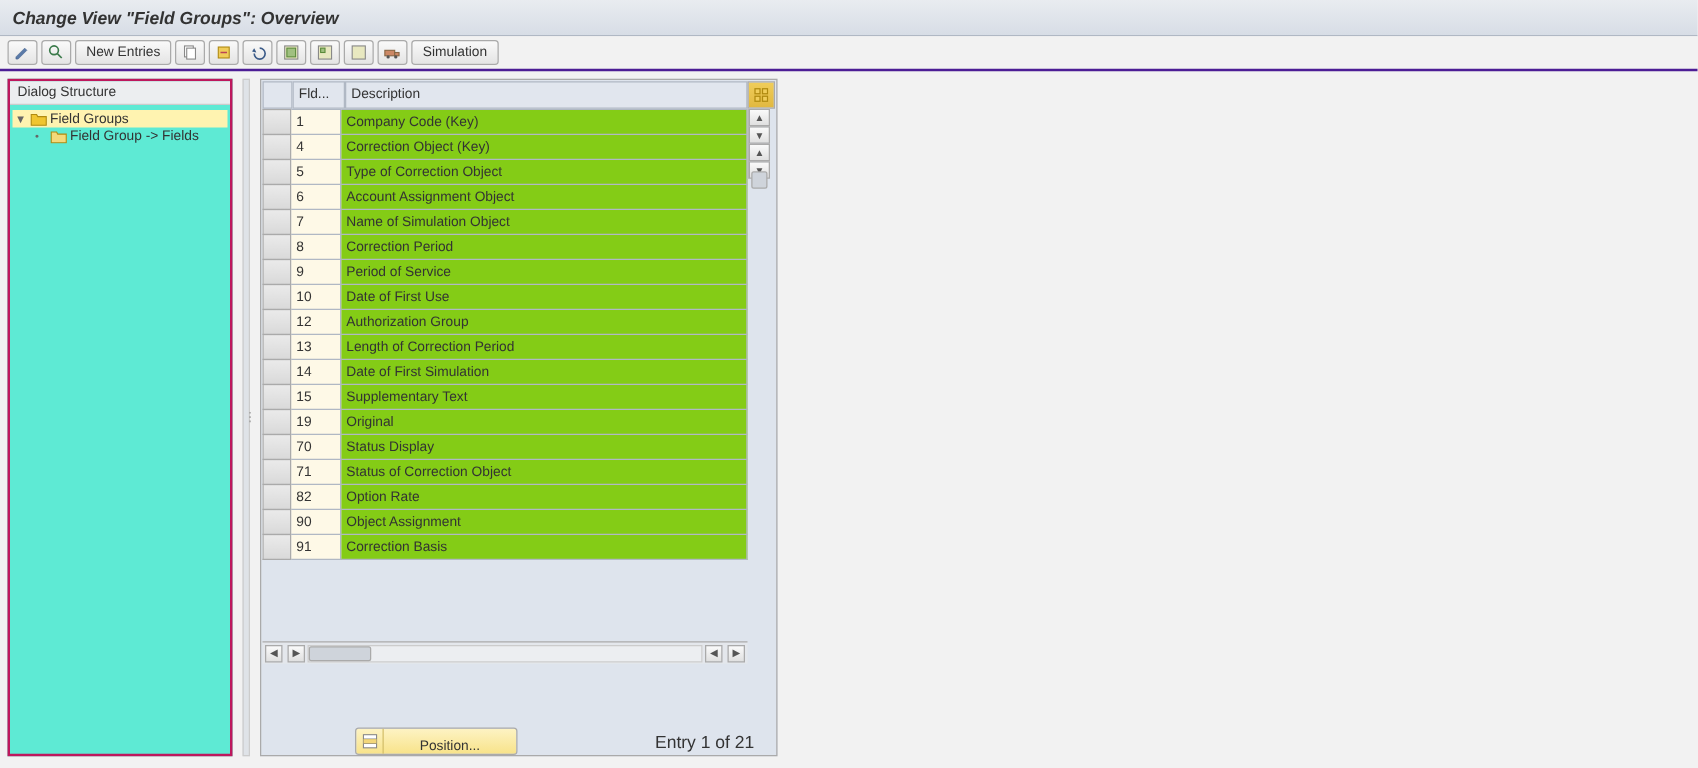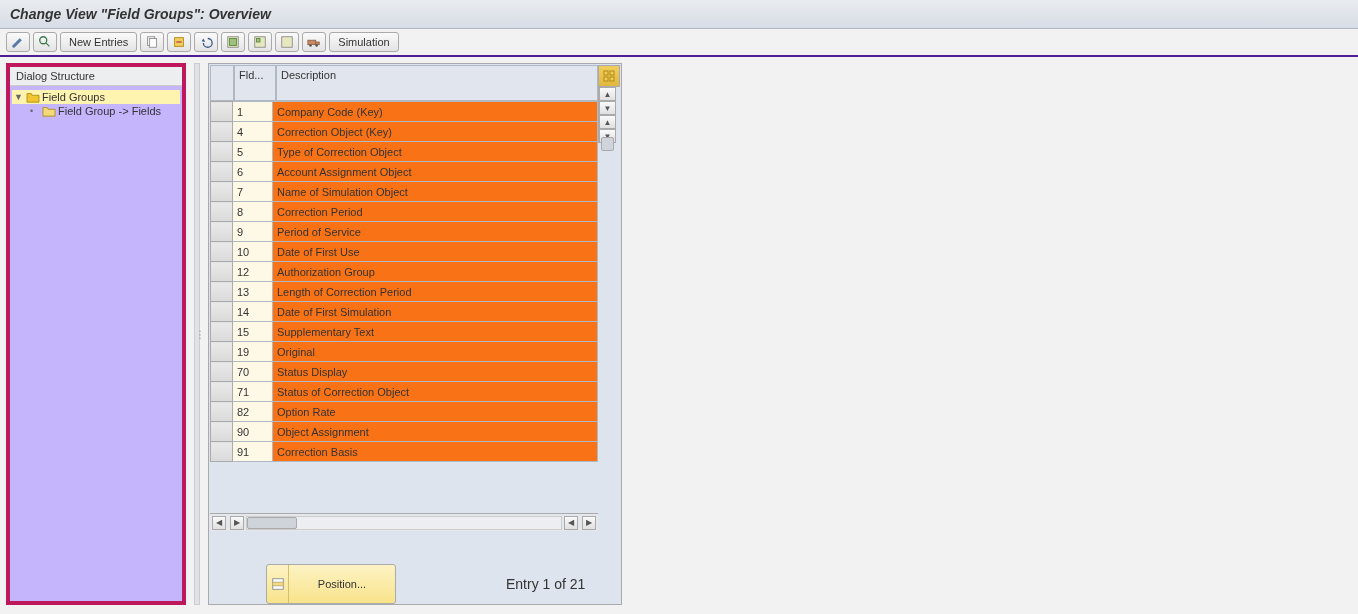--- a/index.html
+++ b/index.html
@@ -51,22 +51,22 @@
   }
   .content {
     display: flex;
     padding: 6px;
     gap: 8px;
     height: calc(100% - 60px);
     position: relative;
   }
   .sidebar {
     width: 180px;
-    border: 4px solid #be185d;
-    background: #c4b5fd;
+    border: 2px solid #be185d;
+    background: #5eead4;
   }
   .sidebar-title {
     background: #eceef0;
     padding: 3px 6px;
     border-bottom: 1px solid #ccc;
     font-size: 11px;
   }
   .tree {
     padding: 4px 2px;
   }
@@ -109,21 +109,21 @@
     border-collapse: collapse;
     width: 388px;
     font-size: 11px;
     background:#fff;
   }
   .table th, .table td {
     border: 1px solid #b0b8c4;
     padding: 3px 4px;
     text-align: left;
     height: 20px;
-    background:#f97316;
+    background:#84cc16;
   }
   .table td.row-sel {
     width:22px;
     background:linear-gradient(#eaeaea,#d9d9d9);
     border:1px solid #aaa;
   }
   .table td.fld {
     width:40px;
     background:#fef9e7;
   }
@@ -167,26 +167,26 @@
     position:absolute;
     left:198px;
     bottom:10px;
     display:flex;
     align-items:center;
     gap:110px;
     width:600px;
     justify-content:flex-start;
   }
   .position-btn{
-    display:flex;align-items:center;
+    display:flex;align-items:flex-end;
     border:1px solid #aaa;border-radius:3px;
     background:linear-gradient(#fdf3c4,#f8e38a);
-    height:40px;
+    height:22px;
     width:130px;
-    margin-left:68px;
+    margin-left:86px;
   }
   .position-btn .ico{
     width:22px;display:flex;align-items:center;justify-content:center;
     border-right:1px solid #d4bf6a;
     height:100%;
   }
   .position-btn .lbl{flex:1;text-align:center;font-size:11px;}
   .entry-count{font-size:14px;}
   .splitter{
     width:6px;
@@ -204,21 +204,21 @@
     top:42px; left:230px;
     font-size:26px;
     color:rgba(240,120,30,0.45);
     font-weight:bold;
     pointer-events:none;
     letter-spacing:1px;
     margin-top:28px;
   }
   .header-row{display:flex;}
   .header-row .hcell{
-    border:1px solid #b0b8c4; background:#e1e6ee; padding:3px 4px; height:36px; font-size:11px;
+    border:1px solid #b0b8c4; background:#e1e6ee; padding:3px 4px; height:22px; font-size:11px;
   }
   .sel-hcell{width:24px;background:linear-gradient(#eaeaea,#d9d9d9);border:1px solid #aaa;}
   .fld-hcell{width:42px;}
   .desc-hcell{flex:1;}
 </style>
 </head>
 <body>
 
 <div class="app">
 

